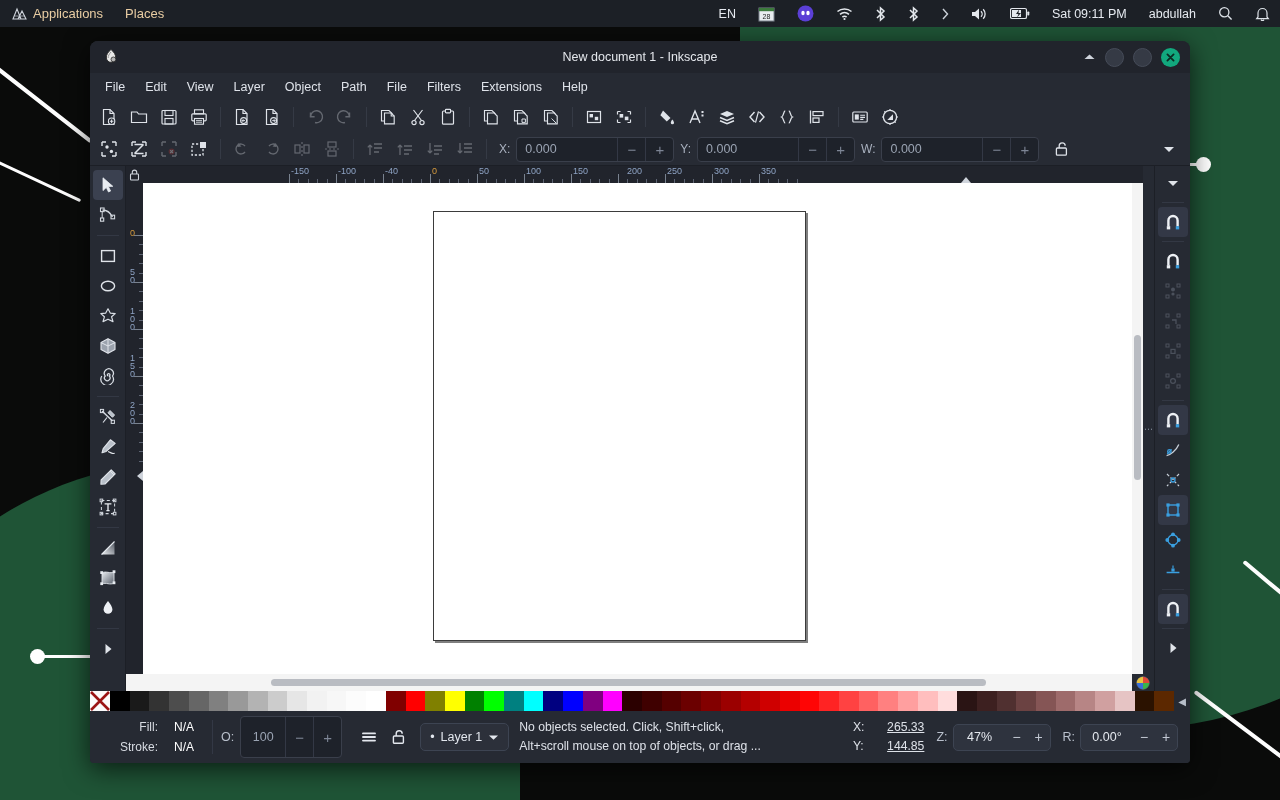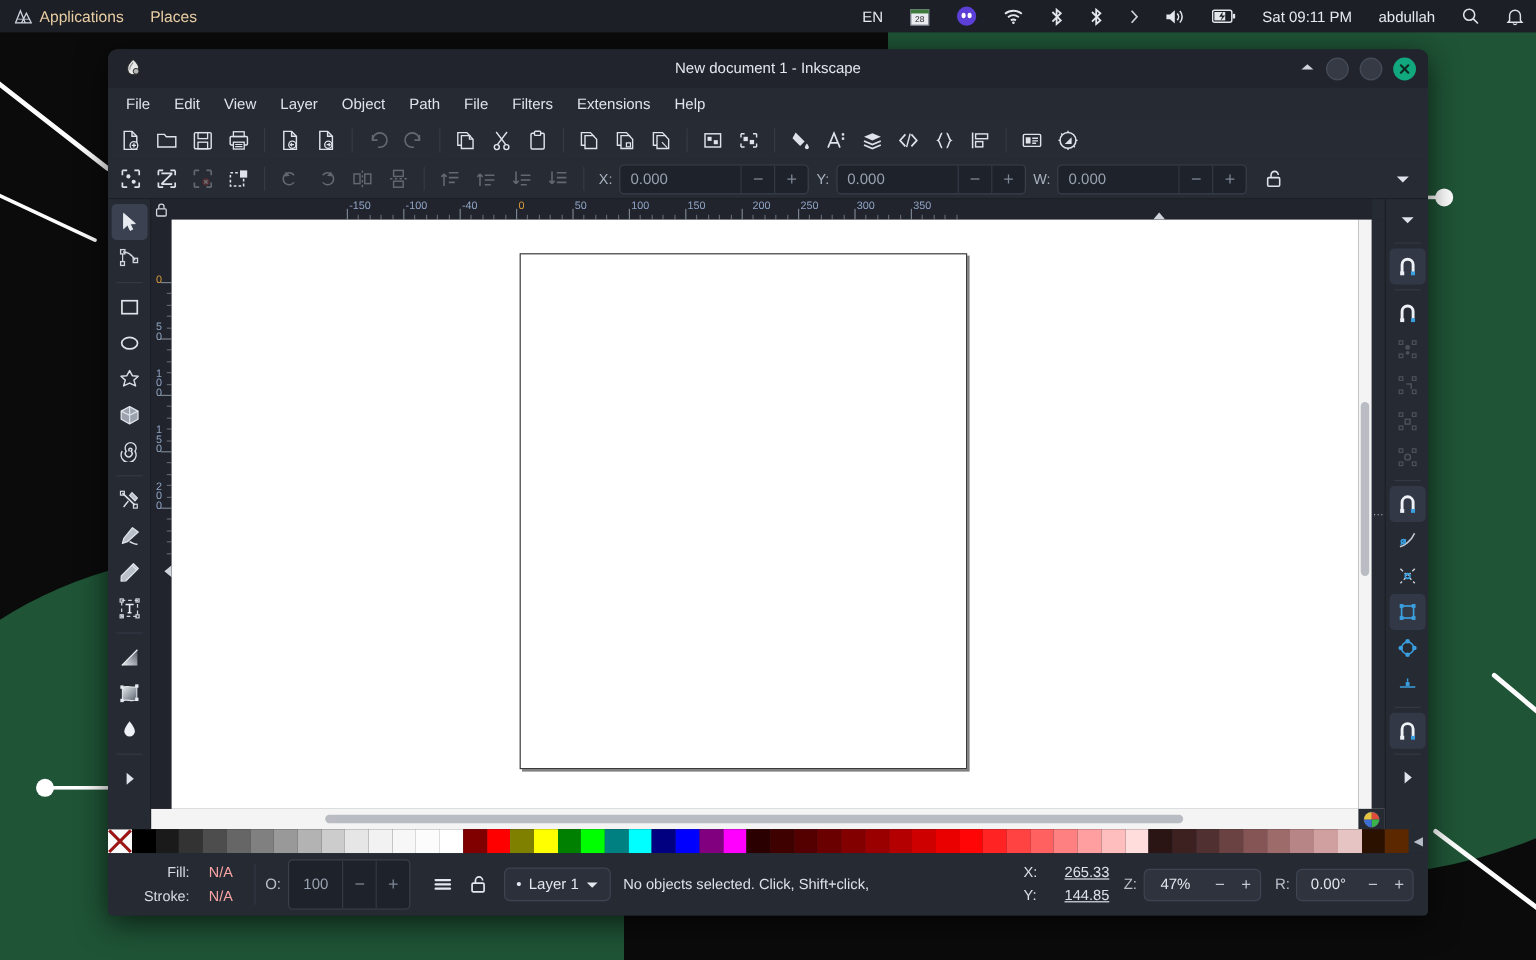--- a/index.html
+++ b/index.html
@@ -141,21 +141,21 @@
   #palette .sw { flex: 1 1 auto; height: 20px; }
   .pal-x { width: 20px; background: #1a1a1a; position: relative; flex:none; }
   .pal-x svg { position:absolute; inset:0; }
   .pal-arrow { width: 16px; background:#262a33; color:#b7bec9; display:flex;align-items:center;justify-content:center;font-size:10px; flex:none;}
 
   
   #statusbar { height: 52px; background: #262a33; display: flex; align-items: center; flex: none; padding: 0 6px; gap: 0; }
   .fillstroke { width: 108px; font-size: 12px; color: #d8dce3; padding-left: 10px; line-height: 20px; }
   .fillstroke .row { display: flex; }
   .fillstroke .k { width: 52px; text-align: right; color: #d8dce3; }
-  .fillstroke .v { padding-left: 16px; color: #fca5a5; }
+  .fillstroke .v { padding-left: 16px; color: #ffffff; }
   .sb-sep { width: 1px; height: 34px; background: #333845; margin: 0 8px; }
   .opgrp { display:flex; align-items:center; gap:6px; }
   .opgrp .lbl { font-size: 12.5px; color: #b9c0cc; }
   .layerbtn {
     display:flex;align-items:center;gap:6px; height: 28px; padding: 0 9px;
     background:#31364280; border:1px solid #3d4452; border-radius:5px; font-size:12.5px; color:#e3e7ee;
   }
   .statusmsg { font-size: 12.2px; color: #dde1e8; line-height: 19px; padding-left: 10px; width: 300px; }
   .coordgrp { font-size: 12.2px; color: #dde1e8; line-height: 19px; display:flex; gap: 8px; margin-left: auto;}
   .coordgrp .cv { width: 52px; text-align: right; text-decoration: underline; }
@@ -1080,20 +1080,21 @@
       <span>•</span>
       <span>Layer 1</span>
       <span>
         <svg width="11" height="7" viewBox="0 0 11 7">
             <path d="M1 1.4 L5.5 5.8 L10 1.4 Z" fill="#e3e7ee"></path>
           </svg>
       </span>
     </div>
     <div class="statusmsg">
       <div>No objects selected. Click, Shift+click,</div>
+      <div>Alt+scroll mouse on top of objects, or drag ...</div>
     </div>
     <div class="coordgrp">
       <div>
         <div>X:</div>
         <div>Y:</div>
       </div>
       <div>
         <div class="cv">265.33</div>
         <div class="cv">144.85</div>
       </div>

